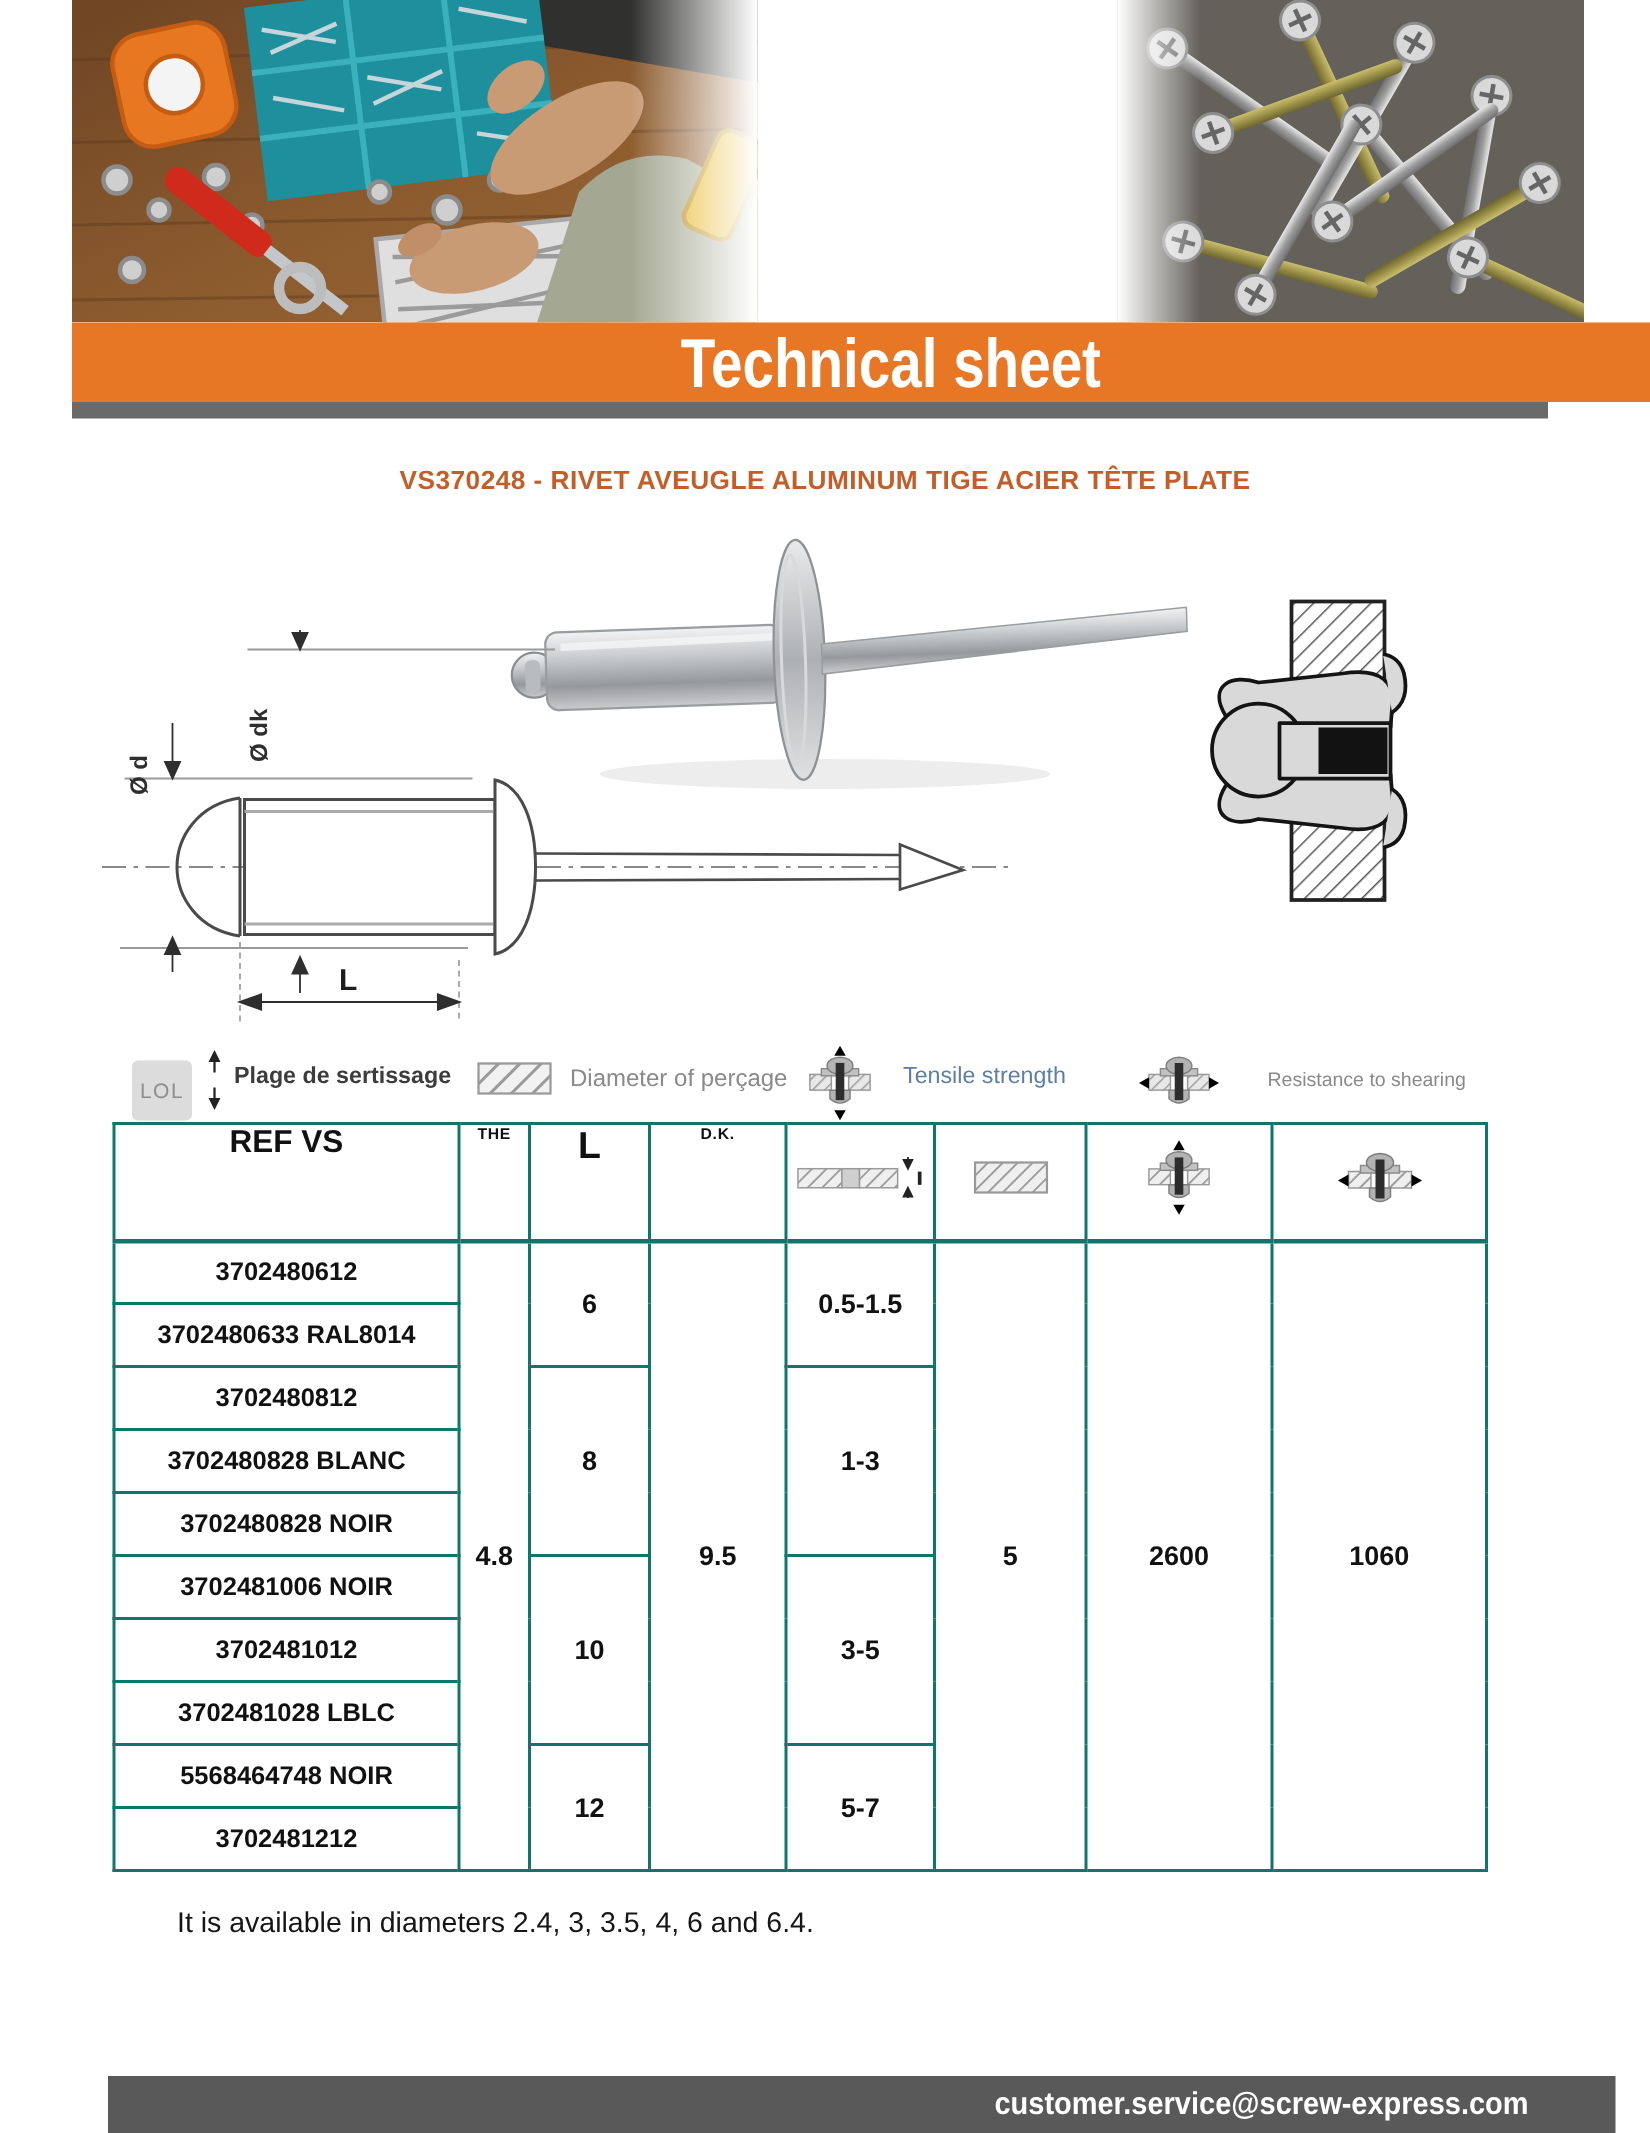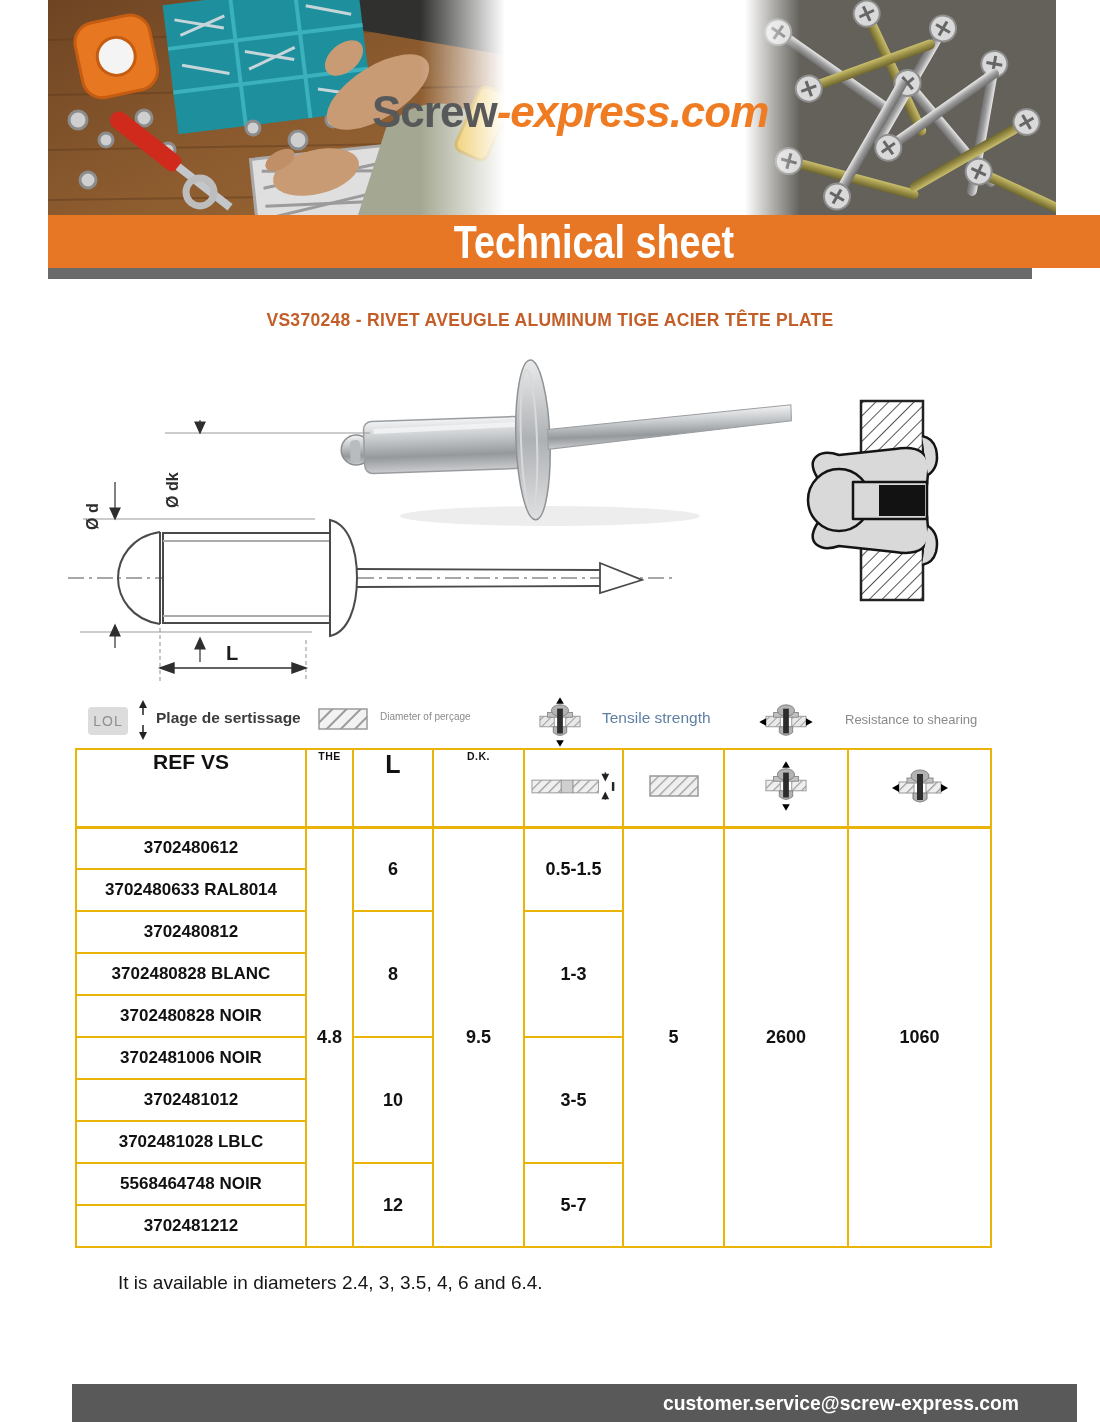--- a/index.html
+++ b/index.html
@@ -18,29 +18,29 @@
   .banner{position:absolute;left:48px;top:215px;width:1091px;height:53px;display:flex;align-items:center;justify-content:center;}
   .banner-text{color:#fff;font-weight:bold;font-size:46px;transform:scaleX(.82);letter-spacing:0;}
   .gray-strip{position:absolute;left:48px;top:268px;width:984px;height:11px;background:#6a6a6a;}
 
   .sheet-title{position:absolute;left:0;top:310px;width:1100px;text-align:center;
     font-size:17.5px;font-weight:600;color:#c45e28;letter-spacing:.3px;}
 
   
   .legend-label{position:absolute;white-space:nowrap;}
   .lbl-crimp{left:156px;top:709px;font-size:15.5px;font-weight:600;color:#3c3c3c;}
-  .lbl-drill{left:380px;top:711px;font-size:10px;color:#8a8a8a;}
+  .lbl-drill{left:380px;top:711px;font-size:16px;color:#8a8a8a;}
   .lbl-tensile{left:602px;top:709px;font-size:15.5px;color:#5e7fa3;}
   .lbl-shear{left:845px;top:712px;font-size:13px;color:#8a8a8a;}
-  .lol-badge{position:absolute;left:88px;top:707px;width:40px;height:28px;background:#dcdcdc;border-radius:4px;
+  .lol-badge{position:absolute;left:88px;top:707px;width:40px;height:40px;background:#dcdcdc;border-radius:4px;
     color:#8f8f8f;font-size:14px;display:flex;align-items:center;justify-content:center;letter-spacing:1px;}
 
   
   table.spec{position:absolute;left:75px;top:748px;border-collapse:collapse;table-layout:fixed;width:915px;}
-  table.spec td,table.spec th{border:2px solid #eab308;padding:0;text-align:center;vertical-align:middle;background:#fff;color:#111;}
+  table.spec td,table.spec th{border:2px solid #0f766e;padding:0;text-align:center;vertical-align:middle;background:#fff;color:#111;}
   table.spec thead tr{height:78px;}
   table.spec thead th{border-bottom-width:3px;vertical-align:top;}
   table.spec tbody tr{height:42px;}
   .h-ref{font-size:21px;font-weight:bold;padding-top:12px;}
   .h-small{font-size:10.5px;font-weight:bold;padding-top:16px;letter-spacing:.5px;}
   .h-L{font-size:25px;font-weight:bold;padding-top:8px;}
   .h-icon{vertical-align:middle !important;}
   .c-ref{font-size:17px;font-weight:bold;}
   .c-val{font-size:18px;font-weight:bold;}
 
@@ -179,30 +179,20 @@
         <use href="#scr" fill="url(#brass)" transform="translate(40,160) rotate(15)"></use>
         <use href="#scr" fill="url(#met)" transform="translate(140,150) rotate(-35)"></use>
         <use href="#scr" fill="url(#brass)" transform="translate(230,170) rotate(25)"></use>
         <use href="#scr" fill="url(#met)" transform="translate(90,200) rotate(-60)"></use>
         <use href="#scr" fill="url(#brass)" transform="translate(285,120) rotate(150)"></use>
       </g>
       <rect x="0" y="0" width="55" height="215" fill="url(#fadeR)"></rect>
     </svg>
   </div>
 
-  <div class="logo">
-    <svg width="64" height="92" viewBox="0 0 64 92">
-      <path d="M6,22 Q28,2 58,16 Q34,12 10,26 Z" fill="#e87722"></path>
-      <path d="M4,48 Q28,28 60,42 Q34,38 8,52 Z" fill="#c9c9c9"></path>
-      <path d="M2,76 Q30,54 62,70 Q34,64 6,80 Z" fill="#55565a"></path>
-    </svg>
-    <div class="logo-text">
-      <span class="logo-dark">Screw</span><span class="logo-orange">-express.com</span>
-    </div>
-  </div>
 
   <div class="banner" style="background:#e87725;">
     <div class="banner-text">Technical sheet</div>
   </div>
   <div class="gray-strip"></div>
 
   <div class="sheet-title">VS370248 - RIVET AVEUGLE ALUMINUM TIGE ACIER TÊTE PLATE</div>
 
   <div class="abs" style="left:330px;top:356px;width:470px;height:178px;">
     <svg width="470" height="178" viewBox="0 0 470 178">

